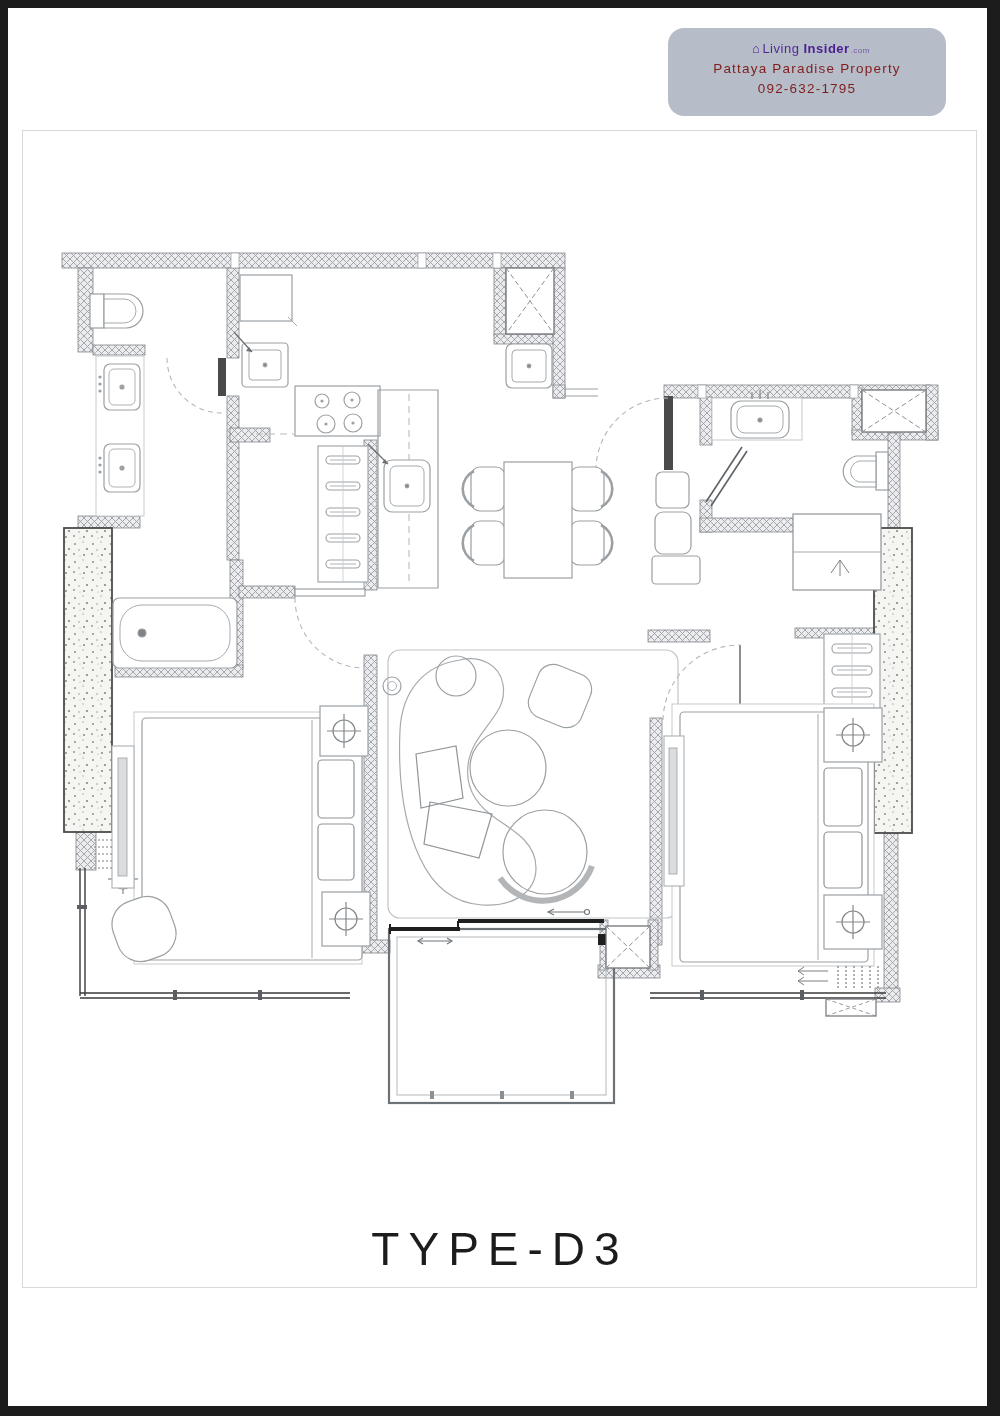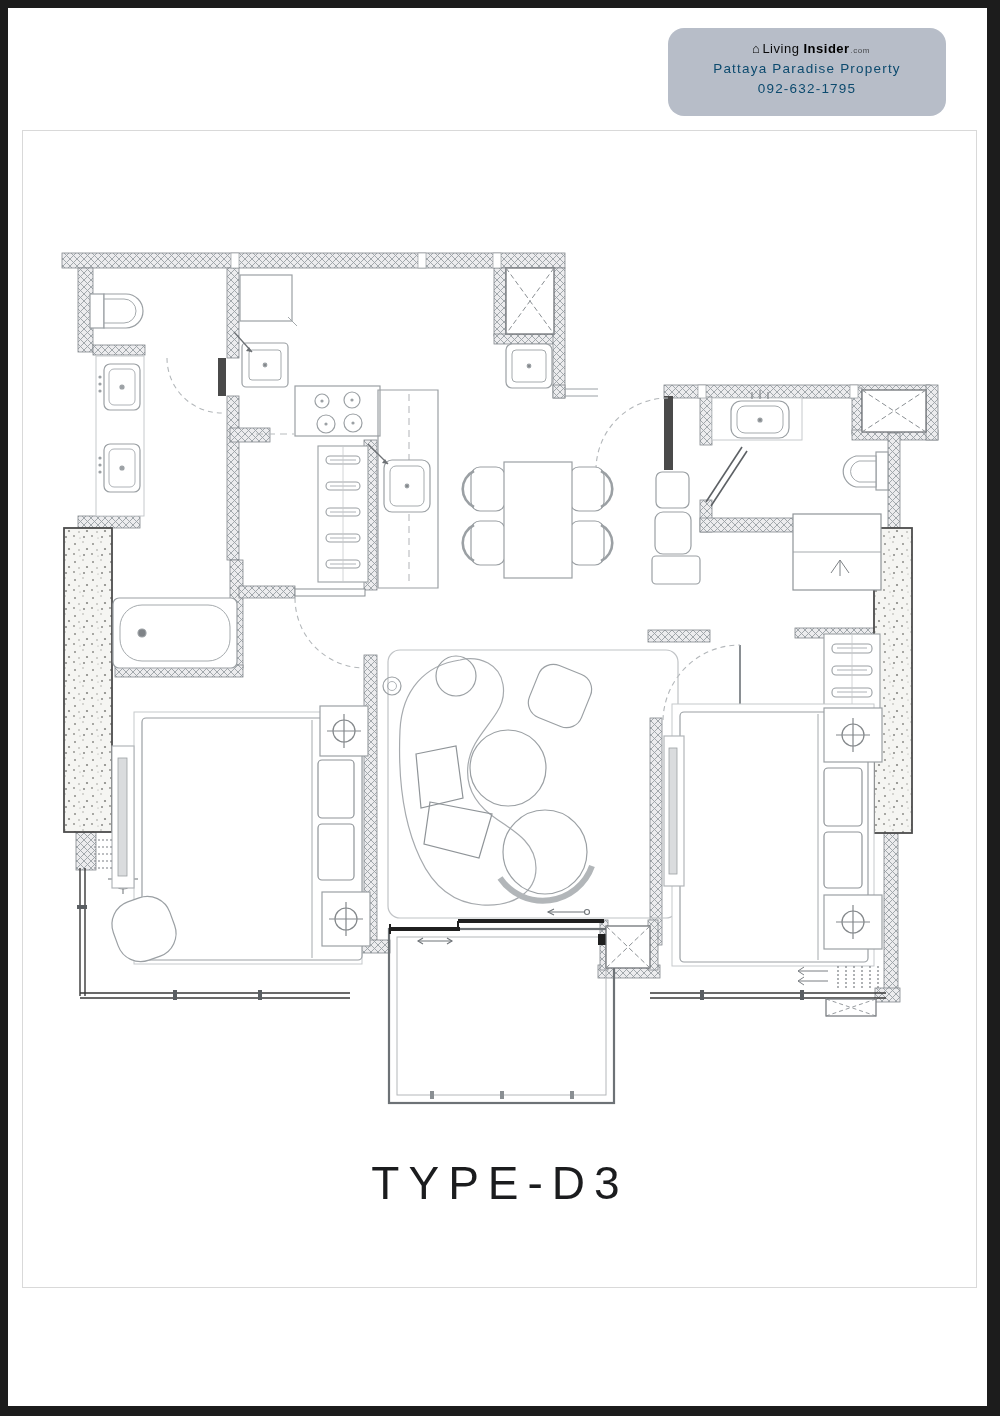--- a/index.html
+++ b/index.html
@@ -3,27 +3,27 @@
 <meta charset="utf-8">
 <style>
   html,body{margin:0;padding:0;background:#1c1c1c;}
   body{width:1000px;height:1416px;position:relative;font-family:"Liberation Sans",sans-serif;}
   .page{position:absolute;inset:0;background:#1c1c1c;}
   .paper{position:absolute;left:8px;top:8px;right:13px;bottom:10px;background:#ffffff;overflow:hidden;}
   .frame{position:absolute;left:14px;top:122px;width:953px;height:1156px;border:1px solid #d9d9d9;}
   .plan-svg{position:absolute;left:-8px;top:-8px;width:1000px;height:1416px;}
   .badge{position:absolute;left:660px;top:20px;width:278px;height:88px;background:rgba(178,184,196,0.93);
          border-radius:16px;color:#f2f4f8;text-align:center;padding-top:13px;box-sizing:border-box;}
-  .badge-brand{font-size:13px;letter-spacing:0.5px;color:#000000;padding-left:8px;}
+  .badge-brand{font-size:13px;letter-spacing:0.5px;color:#4c1d95;padding-left:8px;}
   .badge-brand .hi{font-weight:bold;margin-right:2px;}
   .badge-brand .lv{font-weight:400;opacity:.95;}
   .badge-brand .ins{font-weight:bold;}
   .badge-brand .tld{font-size:8px;opacity:.65;margin-left:1px;}
-  .badge-line{font-size:13.5px;letter-spacing:1.2px;margin-top:5px;color:#0c4a6e;}
-  .title{position:absolute;left:0;top:1148px;width:984px;text-align:center;
+  .badge-line{font-size:13.5px;letter-spacing:1.2px;margin-top:5px;color:#7f1d1d;}
+  .title{position:absolute;left:0;top:1214px;width:984px;text-align:center;
          font-size:46px;letter-spacing:9px;color:#1b1c1e;font-weight:400;}
 </style>
 </head>
 <body>
 
 <div class="page">
  <div class="paper">
   <div class="frame"></div>
 
   <svg class="plan-svg" viewBox="0 0 1000 1416" xmlns="http://www.w3.org/2000/svg">

